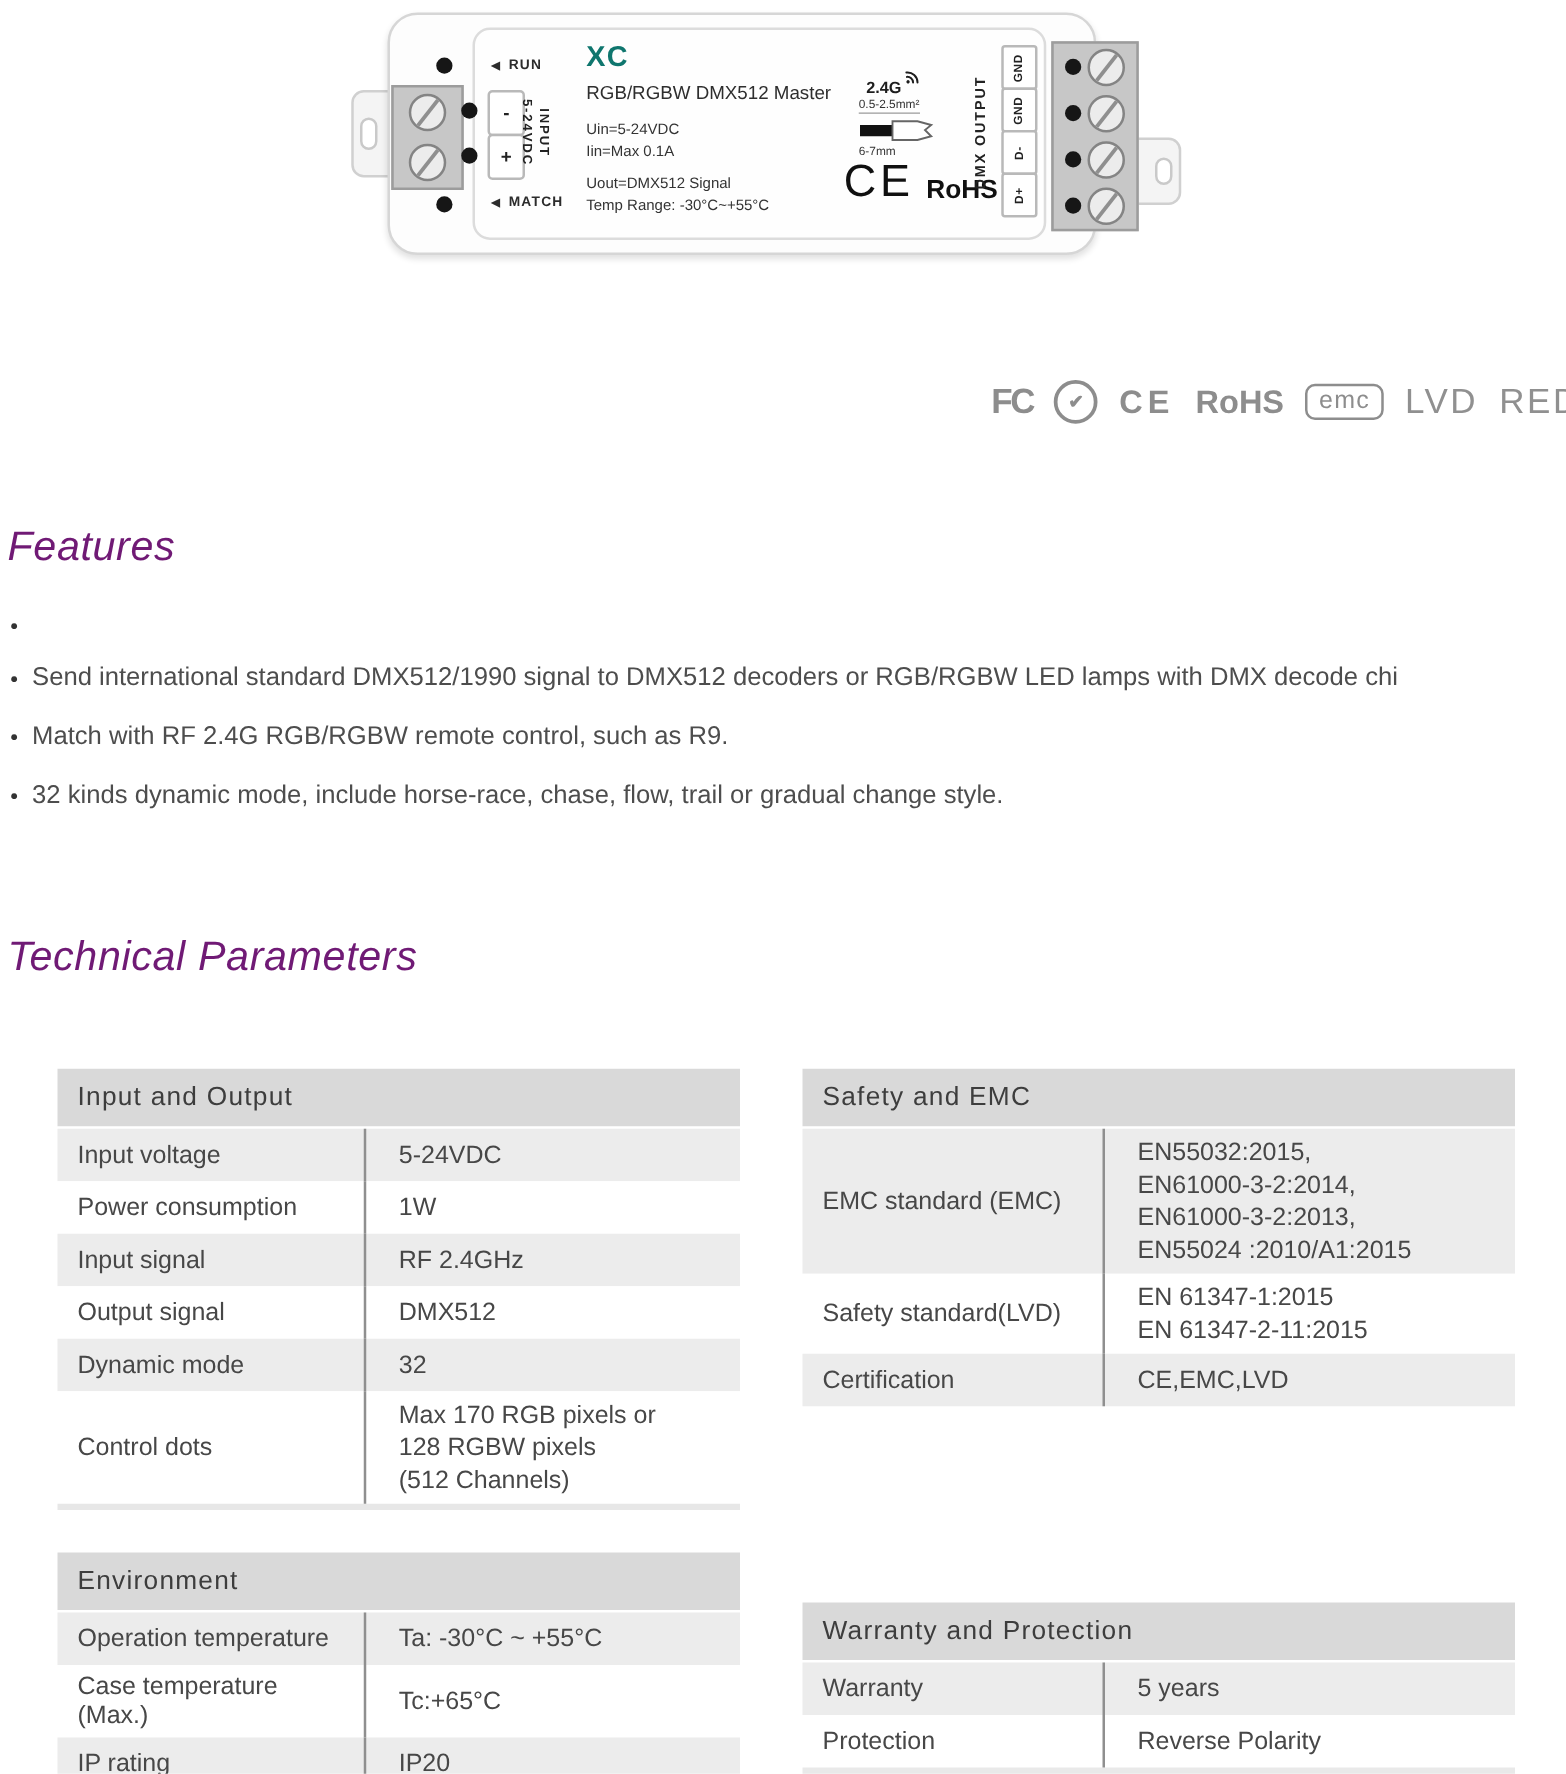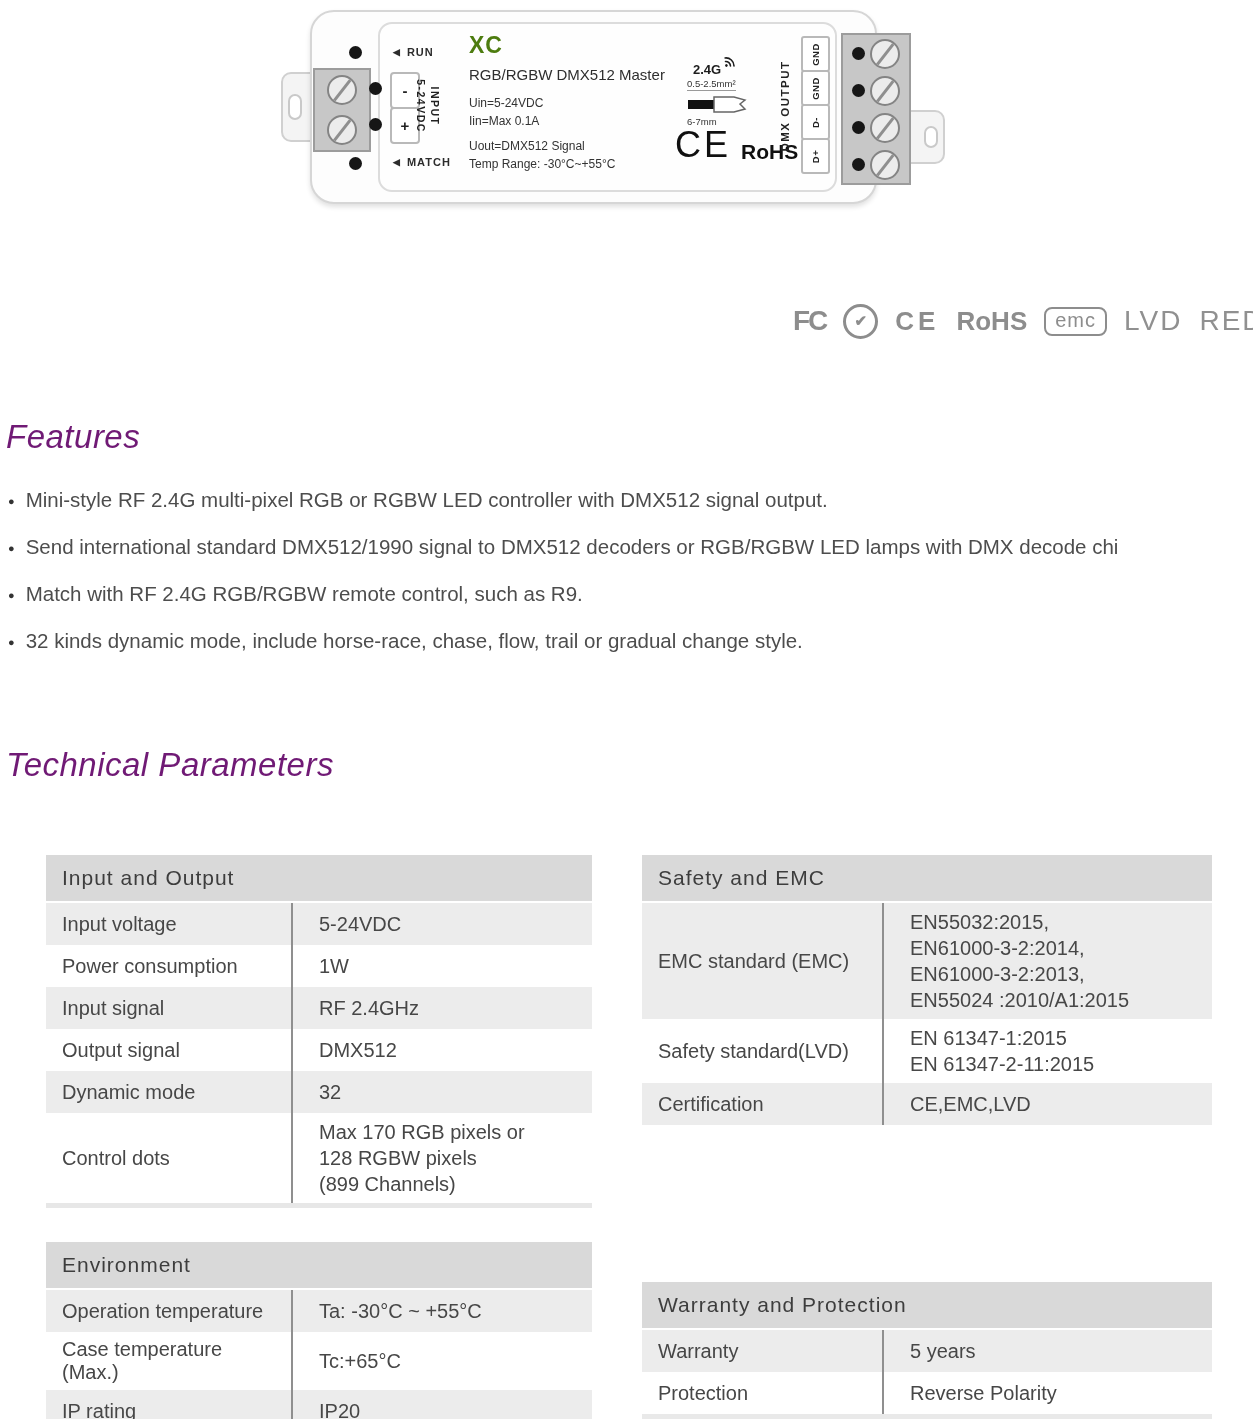--- a/index.html
+++ b/index.html
@@ -45,21 +45,21 @@
   .mk-match { left:110px; top:150px; }
   .inbox { position:absolute; z-index:5; width:26px; height:33px; background:#fff;
     border:2px solid #b9b9b9; border-radius:4px; display:flex; align-items:center;
     justify-content:center; font-size:15px; font-weight:bold; color:#222; }
   .inbox-minus { left:107px; top:66px; } .inbox-plus { left:107px; top:101px; }
   .input-vlabel { position:absolute; z-index:5; left:100px; top:85px; width:90px; height:30px;
     transform:rotate(90deg); display:flex; flex-direction:column; align-items:center;
     justify-content:center; font-size:10.5px; font-weight:bold; letter-spacing:1.5px;
     color:#222; line-height:1.35; white-space:nowrap; }
   .dev-center { position:absolute; z-index:5; left:186px; top:26px; width:220px; }
-  .dev-model { font-size:23px; font-weight:bold; letter-spacing:1px; color:#4d7c0f; }
+  .dev-model { font-size:23px; font-weight:bold; letter-spacing:1px; color:#0f766e; }
   .dev-sub { font-size:15px; color:#2e2e2e; margin-top:7px; white-space:nowrap; }
   .dev-spec { font-size:12px; color:#333; white-space:nowrap; }
   .sp1 { margin-top:13px; } .sp2 { margin-top:4px; } .sp3 { margin-top:11px; } .sp4 { margin-top:4px; }
   .rf-badge { position:absolute; z-index:5; left:410px; top:48px; display:flex; align-items:flex-end; }
   .rf-badge .rf-txt { font-size:13px; font-weight:bold; color:#1d1d1d; }
   .wifi-svg { transform:rotate(42deg); margin-left:1px; margin-bottom:8px; }
   .wire-diag { position:absolute; z-index:5; left:404px; top:72px; font-size:9.5px; color:#333; }
   .wire-diag .gauge { border-bottom:1px solid #9a9a9a; display:inline-block; padding-bottom:1px; }
   .ce-row { position:absolute; z-index:5; left:392px; top:118px; display:flex; align-items:flex-start; }
   .ce-big { font-size:36px; letter-spacing:3px; color:#101010; }
@@ -228,21 +228,20 @@
   <span class="cert-rohs">RoHS</span>
   <span class="cert-emc">emc</span>
   <span class="cert-lvd">LVD</span>
   <span class="cert-red">RED</span>
 </div>
 
 <h2 class="sec-title t-features" style="margin:0; font-weight:normal;">Features</h2>
 <div class="feature-list">
   <div class="feature-item">
     <span class="bullet">●</span>
-    <span>Mini-style RF 2.4G multi-pixel RGB or RGBW LED controller with DMX512 signal output.</span>
   </div>
   <div class="feature-item">
     <span class="bullet">●</span>
     <span>Send international standard DMX512/1990 signal to DMX512 decoders or RGB/RGBW LED lamps with DMX decode chi</span>
   </div>
   <div class="feature-item">
     <span class="bullet">●</span>
     <span>Match with RF 2.4G RGB/RGBW remote control, such as R9.</span>
   </div>
   <div class="feature-item">
@@ -295,21 +294,21 @@
         <span>32</span>
       </div>
   </div>
   <div class="pt-row">
     <div class="pt-label">
         <span>Control dots</span>
       </div>
     <div class="pt-value">
         <span>Max 170 RGB pixels or
 128 RGBW pixels
-(899 Channels)</span>
+(512 Channels)</span>
       </div>
   </div>
   <div class="pt-strip"></div>
 </section>
 
 <section class="param-table tbl-safety">
   <div class="pt-header">Safety and EMC</div>
   <div class="pt-row alt">
     <div class="pt-label">
         <span>EMC standard (EMC)</span>

